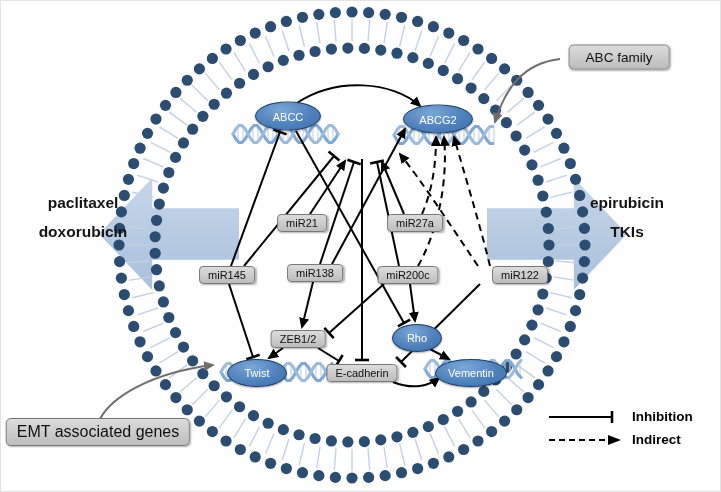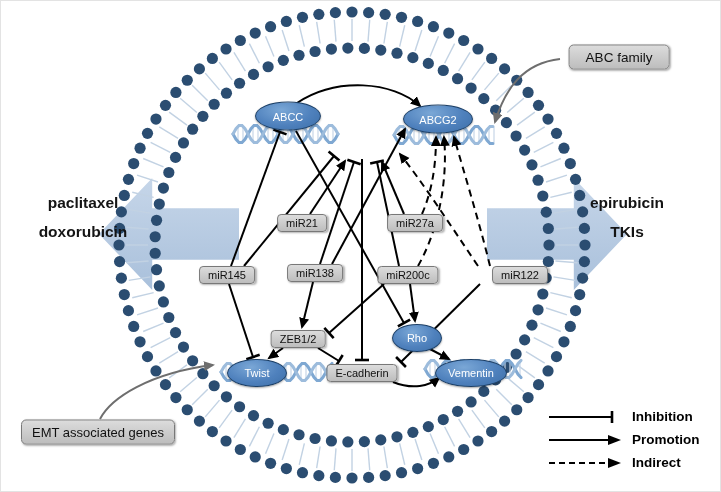--- a/index.html
+++ b/index.html
@@ -30,21 +30,21 @@
     background:radial-gradient(ellipse at 40% 28%,#7aa7d6 0%,#4f81bd 55%,#3c6ea7 100%);
     border:1.6px solid #1c3f66;border-radius:50%;color:#fff;font-size:11px;
     box-shadow:0 1px 2px rgba(0,0,0,.35);
   }
   .graybox{
     background:linear-gradient(#dcdcdc,#bdbdbd);border:1.4px solid #787878;border-radius:4px;
     color:#111;font-size:11px;padding:2px 8px;box-shadow:1px 1px 2px rgba(0,0,0,.3);
   }
   .callout{z-index:4;}
   .callout.abc{font-size:13.5px;padding:4px 16px;border-radius:5px;}
-  .callout.emt{font-size:13px;padding:4px 10px;border-radius:5px;}
+  .callout.emt{font-size:16px;padding:4px 10px;border-radius:5px;}
   
   .legend{position:absolute;left:545px;top:404px;z-index:3;}
   .legend-row{display:flex;align-items:center;gap:8px;height:23px;}
   .legend-row svg{display:block;}
   .legend-row line,.legend-row path.lin{stroke:#000;stroke-width:2;}
   .legend-row .bar{stroke-width:2.6;}
   .legend-row .dash{stroke-dasharray:6 4;}
   .legend-label{font-weight:bold;font-size:13.5px;color:#000;}
   
   .edge{fill:none;stroke:#000;stroke-width:2;}
@@ -478,27 +478,20 @@
   <div class="legend">
     <div class="legend-row">
       <svg width="78" height="16">
         <line x1="3" y1="8" x2="66" y2="8"></line>
         <line class="bar" x1="66" y1="2" x2="66" y2="14"></line>
       </svg>
       <span class="legend-label">Inhibition</span>
     </div>
     <div class="legend-row">
       <svg width="78" height="16">
-        <line x1="3" y1="8" x2="62" y2="8"></line>
-        <path d="M62,3 L75,8 L62,13 Z" fill="#000"></path>
-      </svg>
-      <span class="legend-label">Promotion</span>
-    </div>
-    <div class="legend-row">
-      <svg width="78" height="16">
         <line class="dash" x1="3" y1="8" x2="62" y2="8"></line>
         <path d="M62,3 L75,8 L62,13 Z" fill="#000"></path>
       </svg>
       <span class="legend-label">Indirect</span>
     </div>
   </div>
 
 </div>
 
 </body></html>

